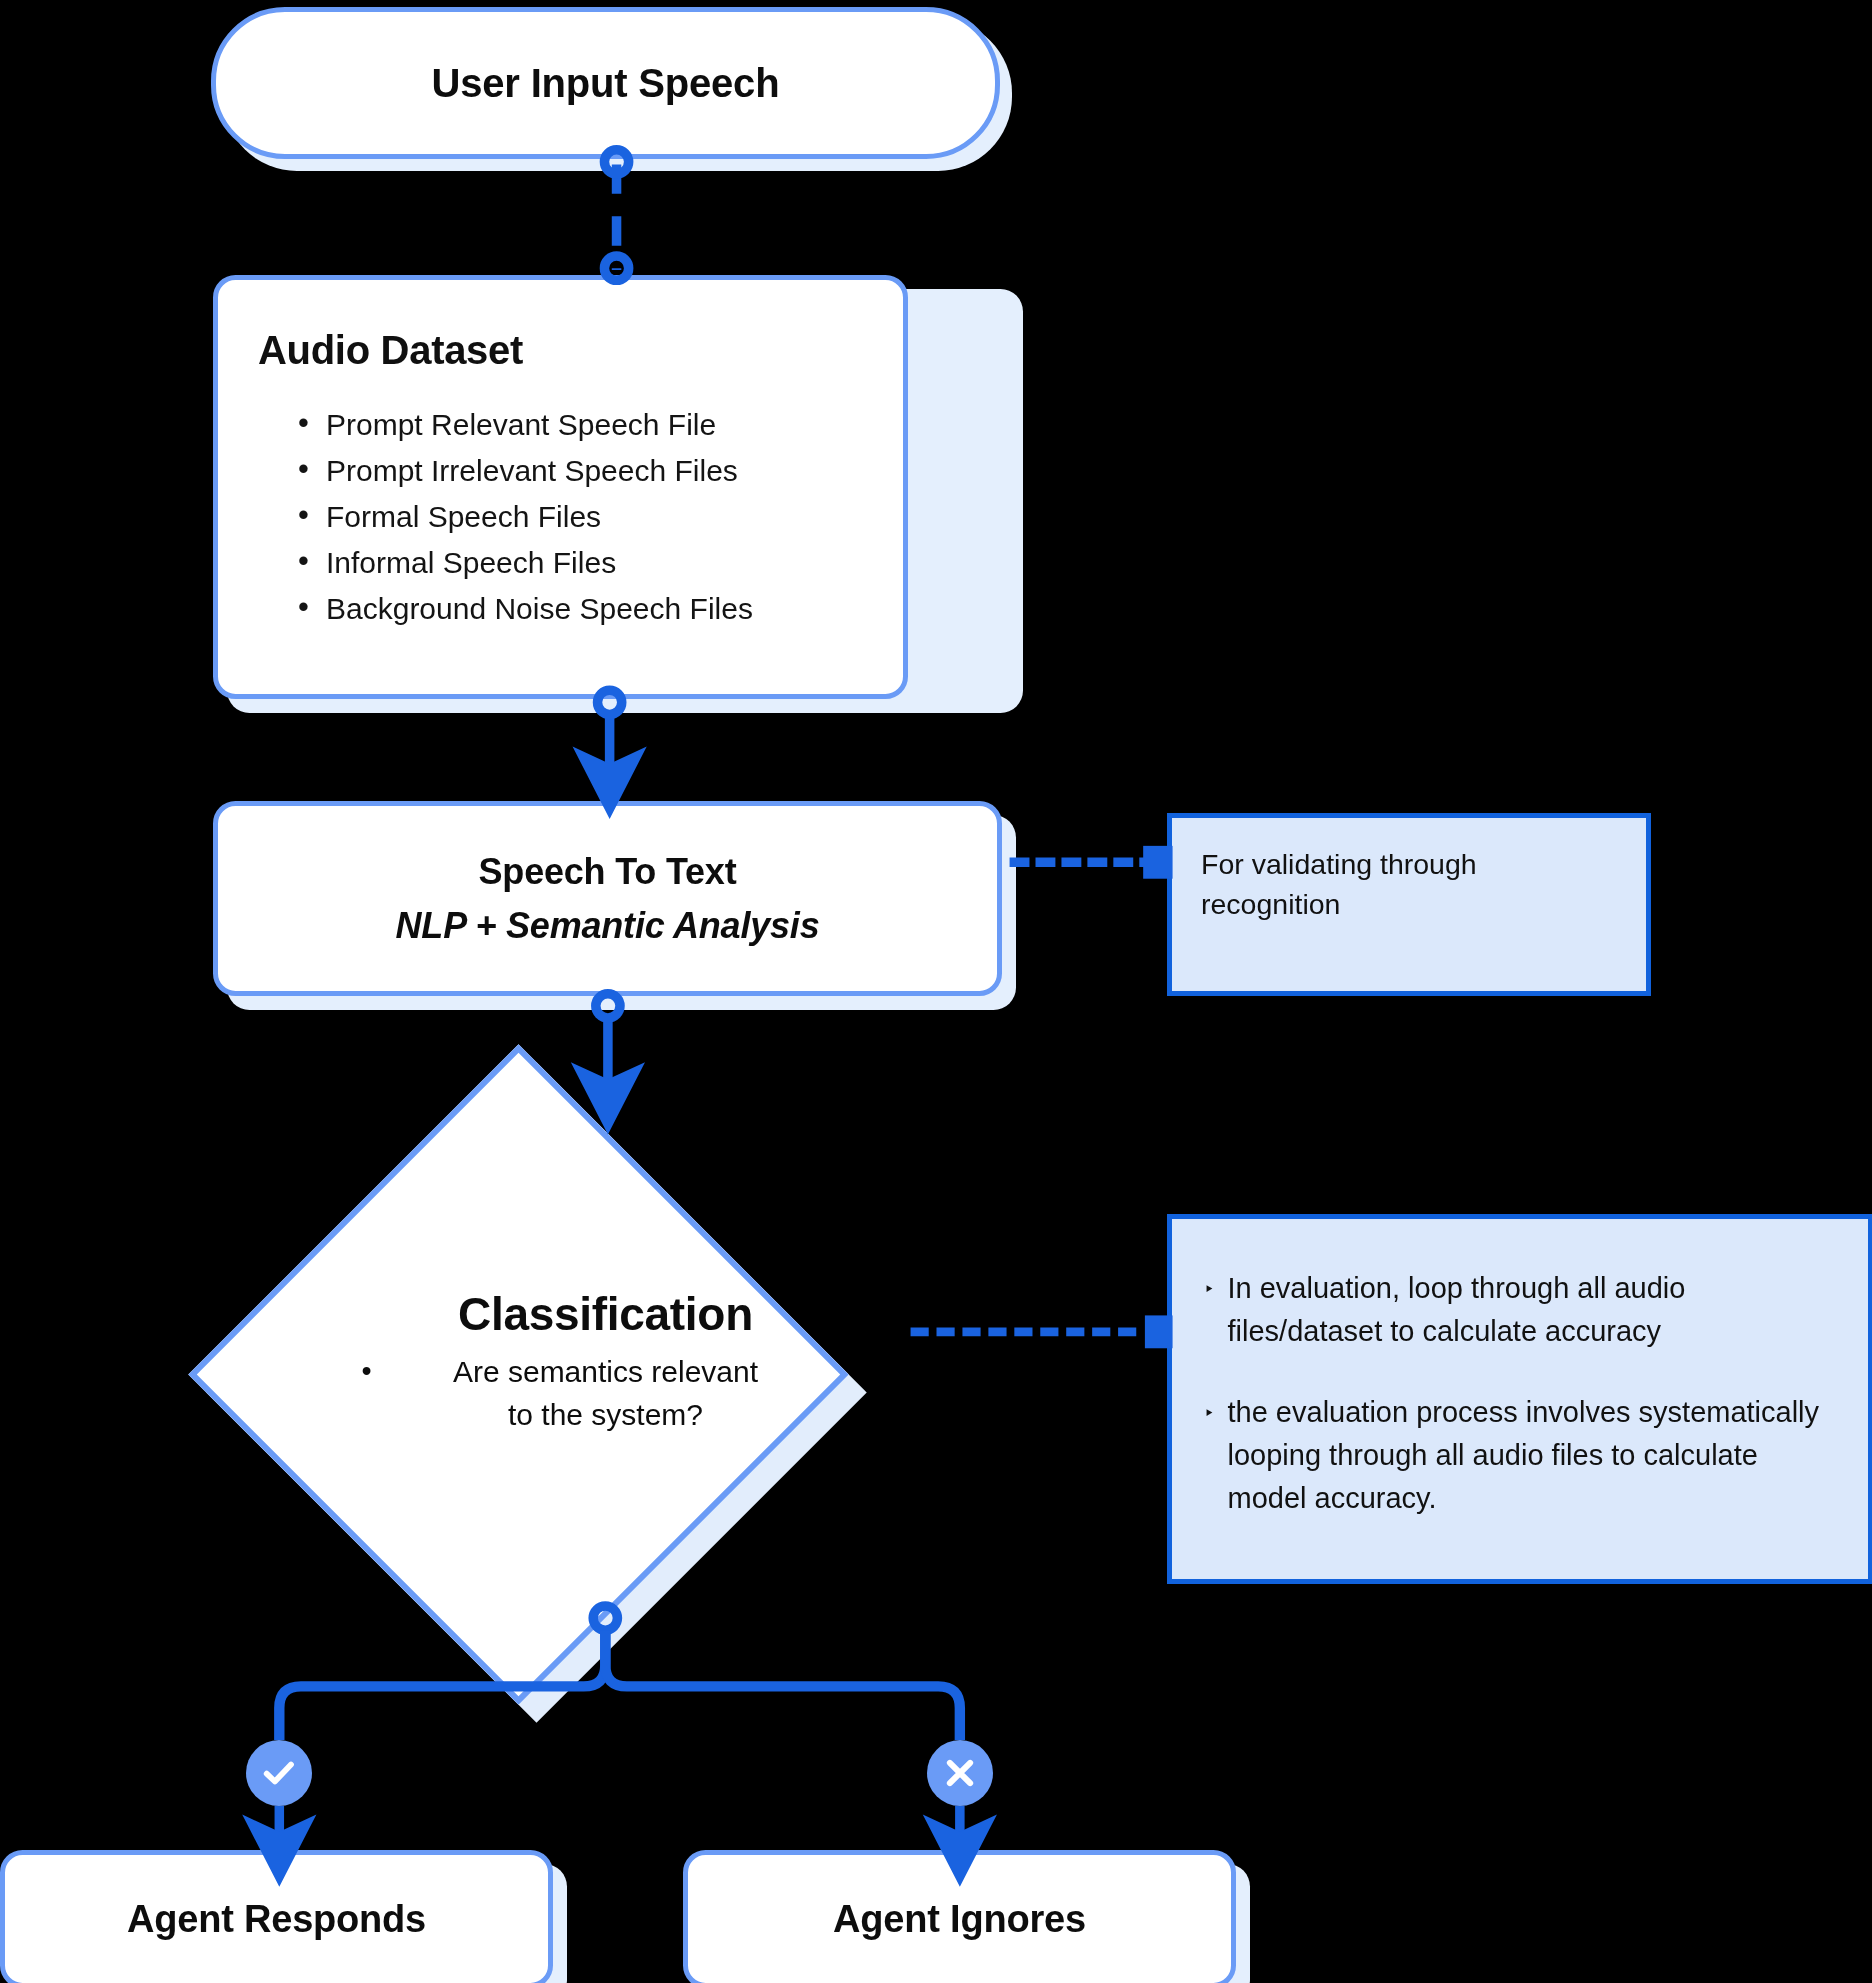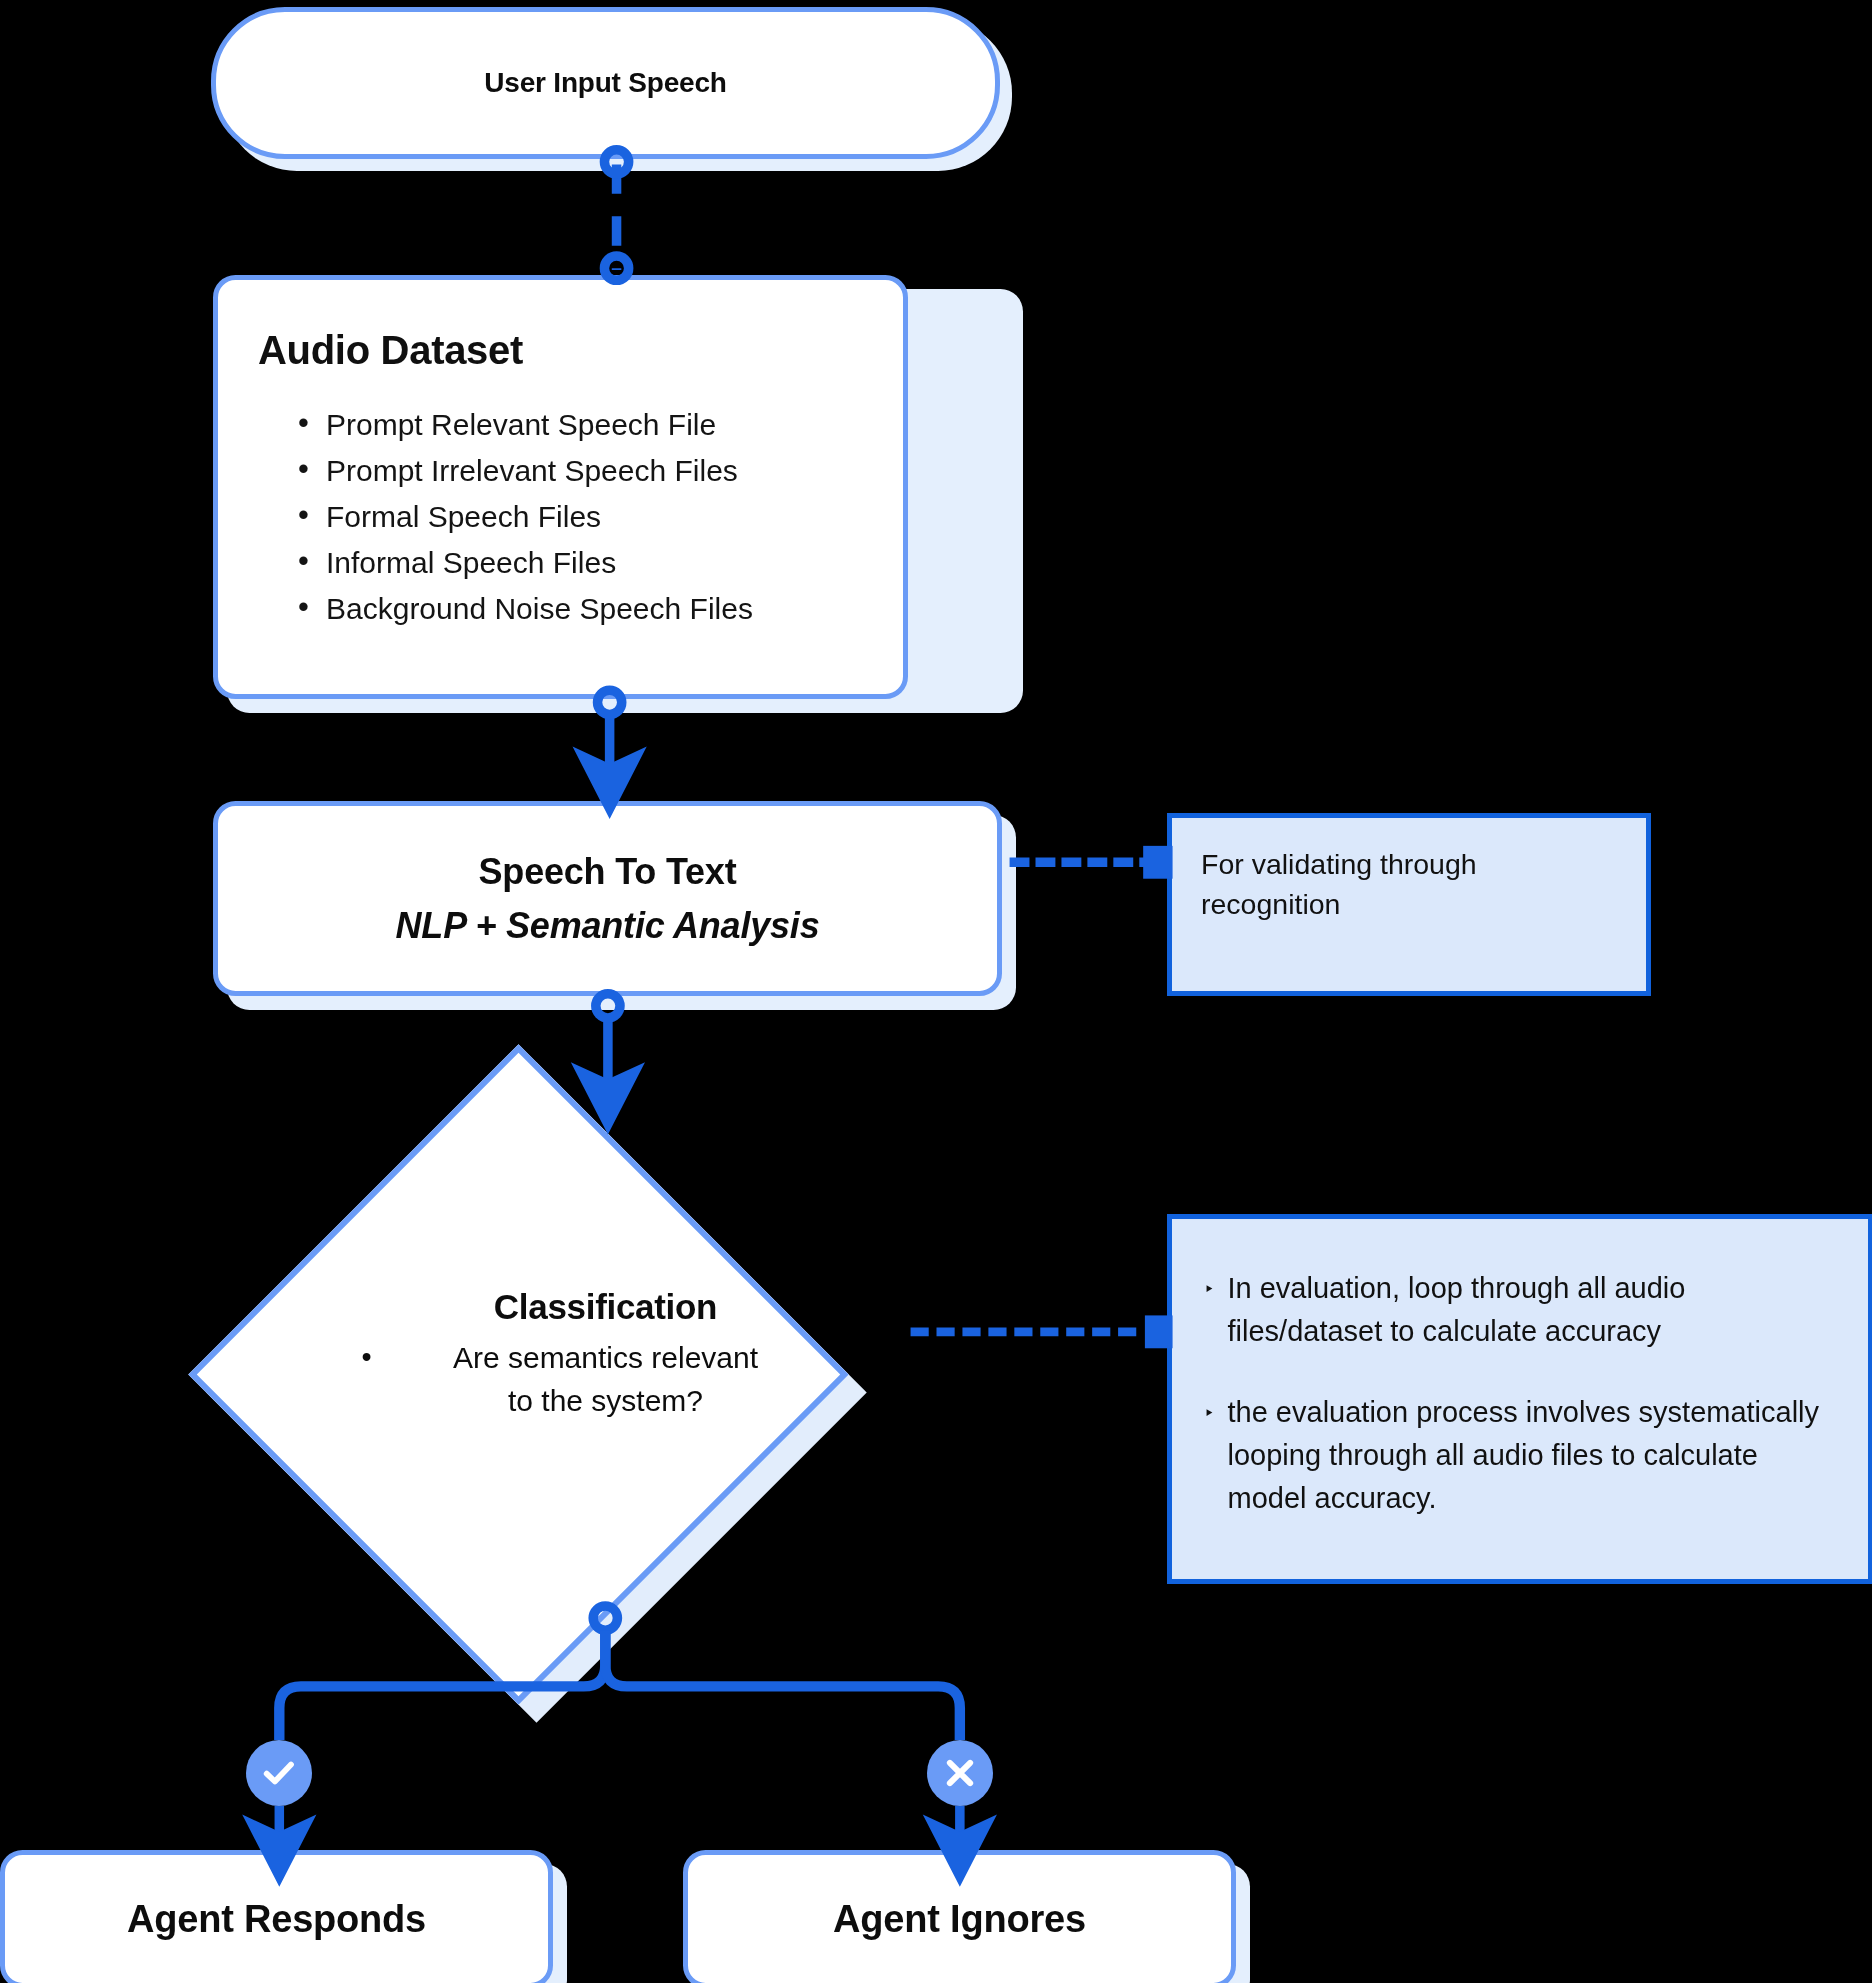--- a/index.html
+++ b/index.html
@@ -101,21 +101,21 @@
     transform: rotate(45deg);
     z-index: 4;
   }
   .diamond-text {
     position: absolute;
     z-index: 6;
     text-align: center;
     color: #0d0d0d;
   }
   .diamond-head {
-    font-size: 35px;
+    font-size: 46px;
     font-weight: bold;
     letter-spacing: -0.3px;
     margin-bottom: 8.6px;
   }
   .diamond-q {
     position: relative;
     font-size: 30px;
     line-height: 43px;
     padding-left: 0;
   }
@@ -239,21 +239,21 @@
     </g>
 
     <g>
       <line x1="1110" y1="2088" x2="1110" y2="2140" stroke="#1a63e0" stroke-width="11" marker-end="url(#arrow)"></line>
     </g>
   </svg>
 
   <div class="node-shadow pill-shadow" style="left:223px; top:19px; width:789px; height:152px;"></div>
   <div class="node pill" style="left:211px; top:7px; width:789px; height:152px;">
     <div class="node-inner center">
-      <div class="node-title" style="font-size:28px;">User Input Speech</div>
+      <div class="node-title" style="font-size:40px;">User Input Speech</div>
     </div>
   </div>
 
   <div class="node-shadow rrect-shadow" style="left:227px; top:289px; width:796px; height:424px;"></div>
   <div class="node rrect" style="left:213px; top:275px; width:695px; height:424px;">
     <div class="node-inner" style="justify-content:flex-start; padding-top:48px;">
       <div class="ad-title">Audio Dataset</div>
       <ul class="ad-list">
         <li>Prompt Relevant Speech File</li>
         <li>Prompt Irrelevant Speech Files</li>

